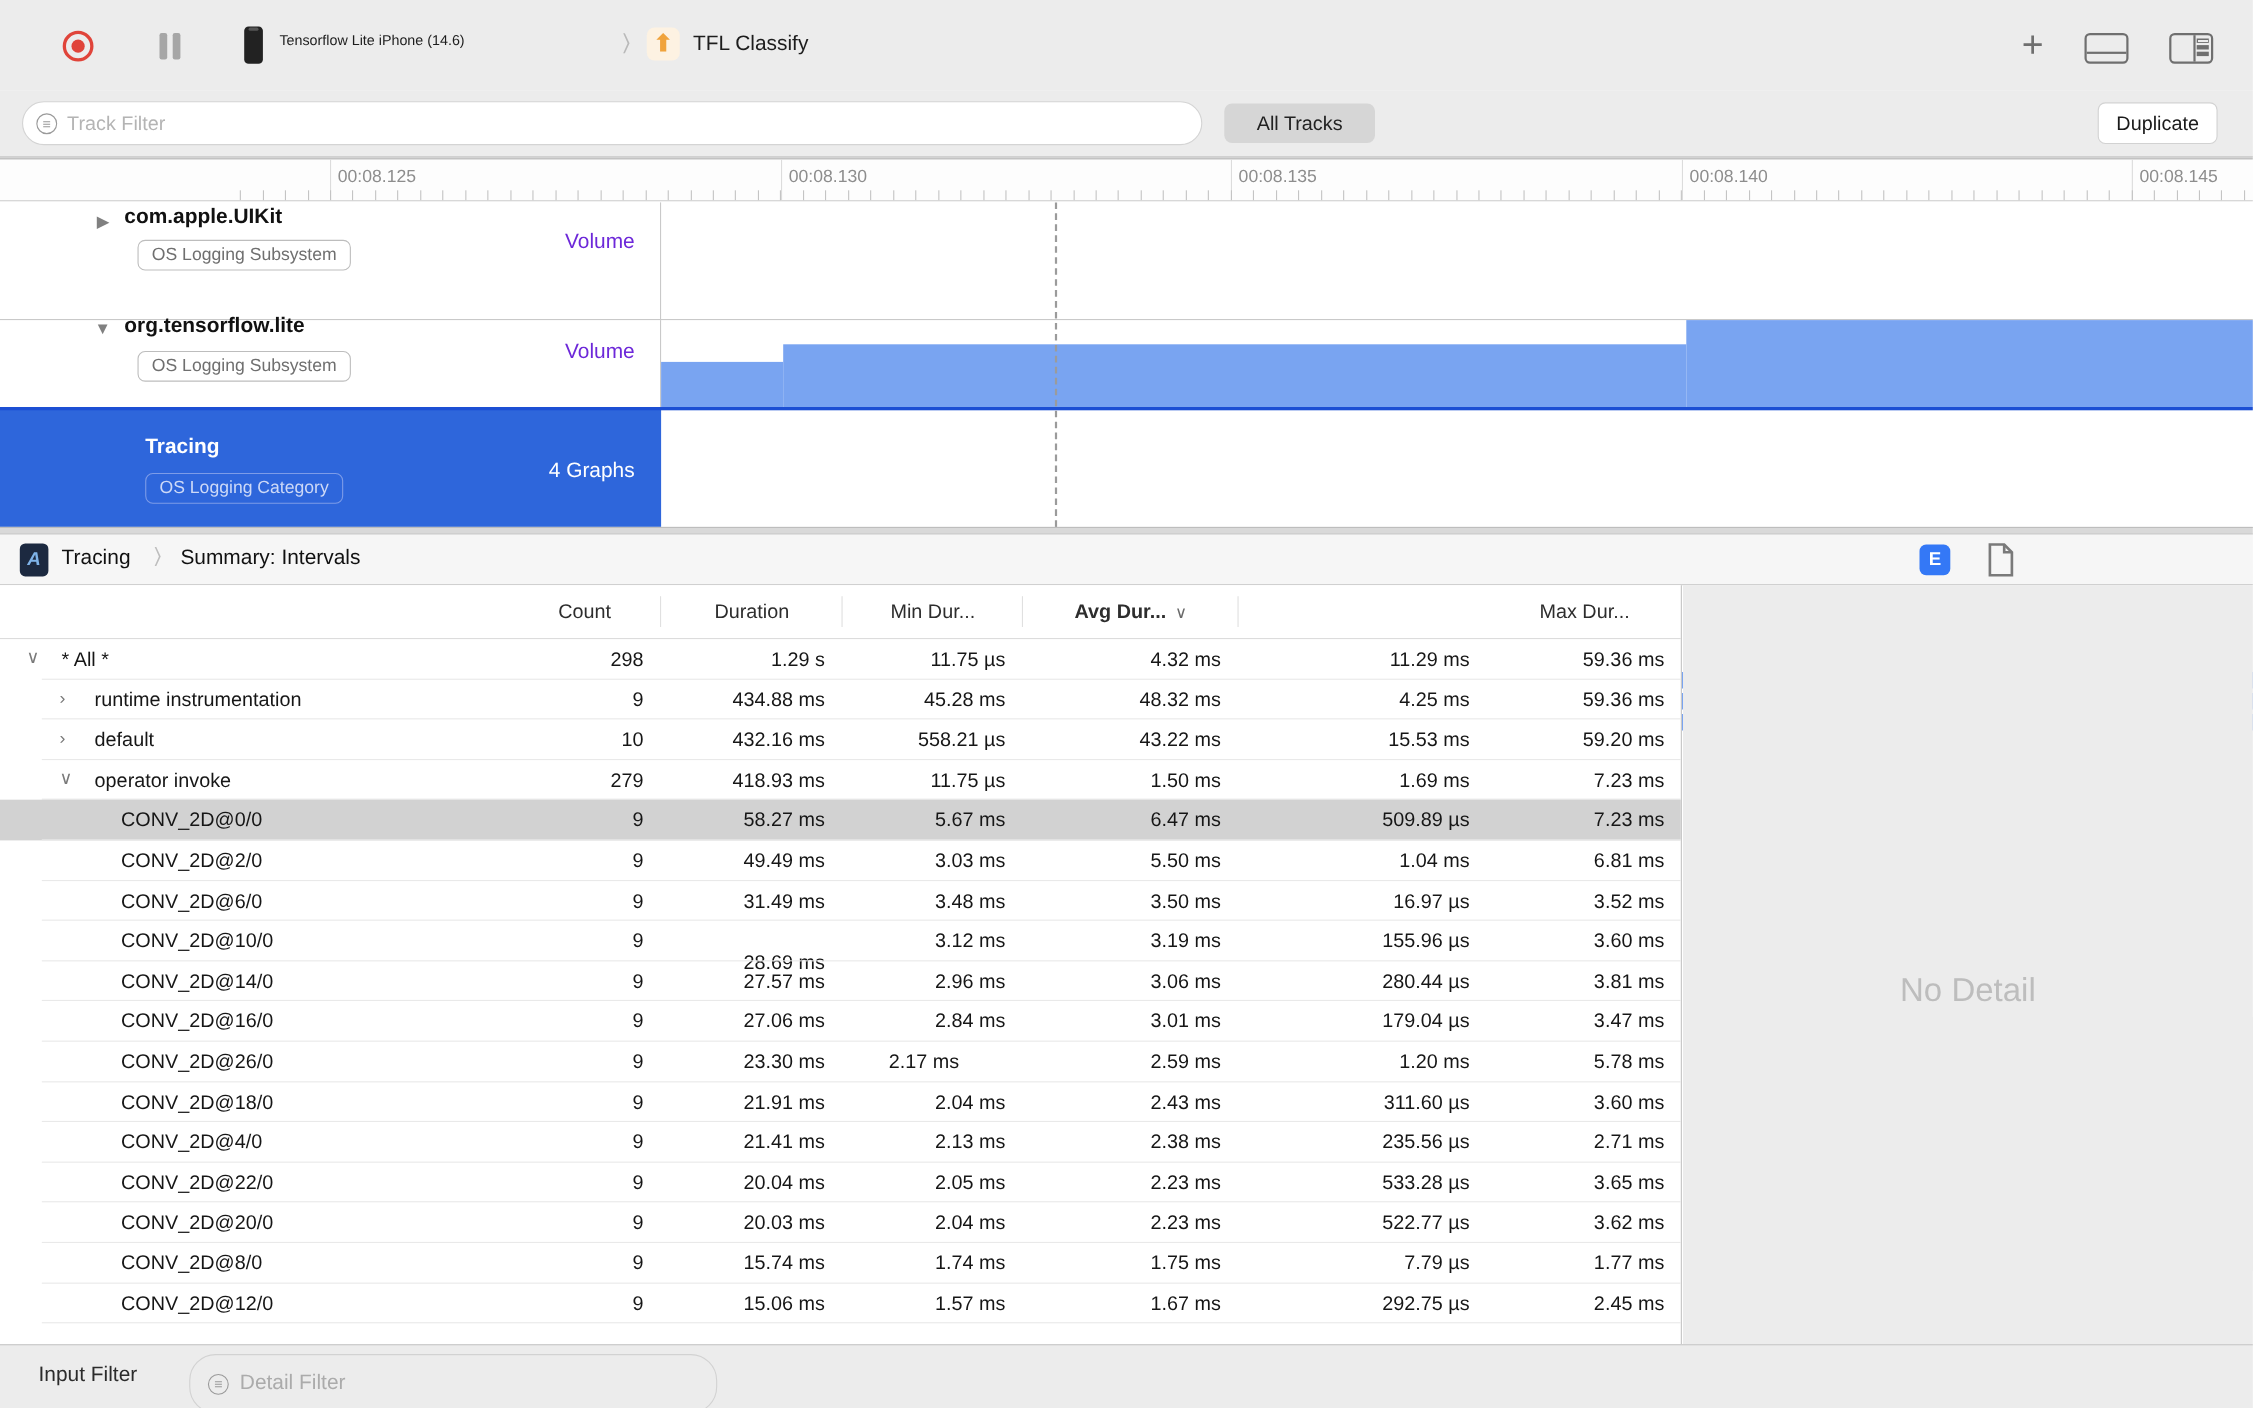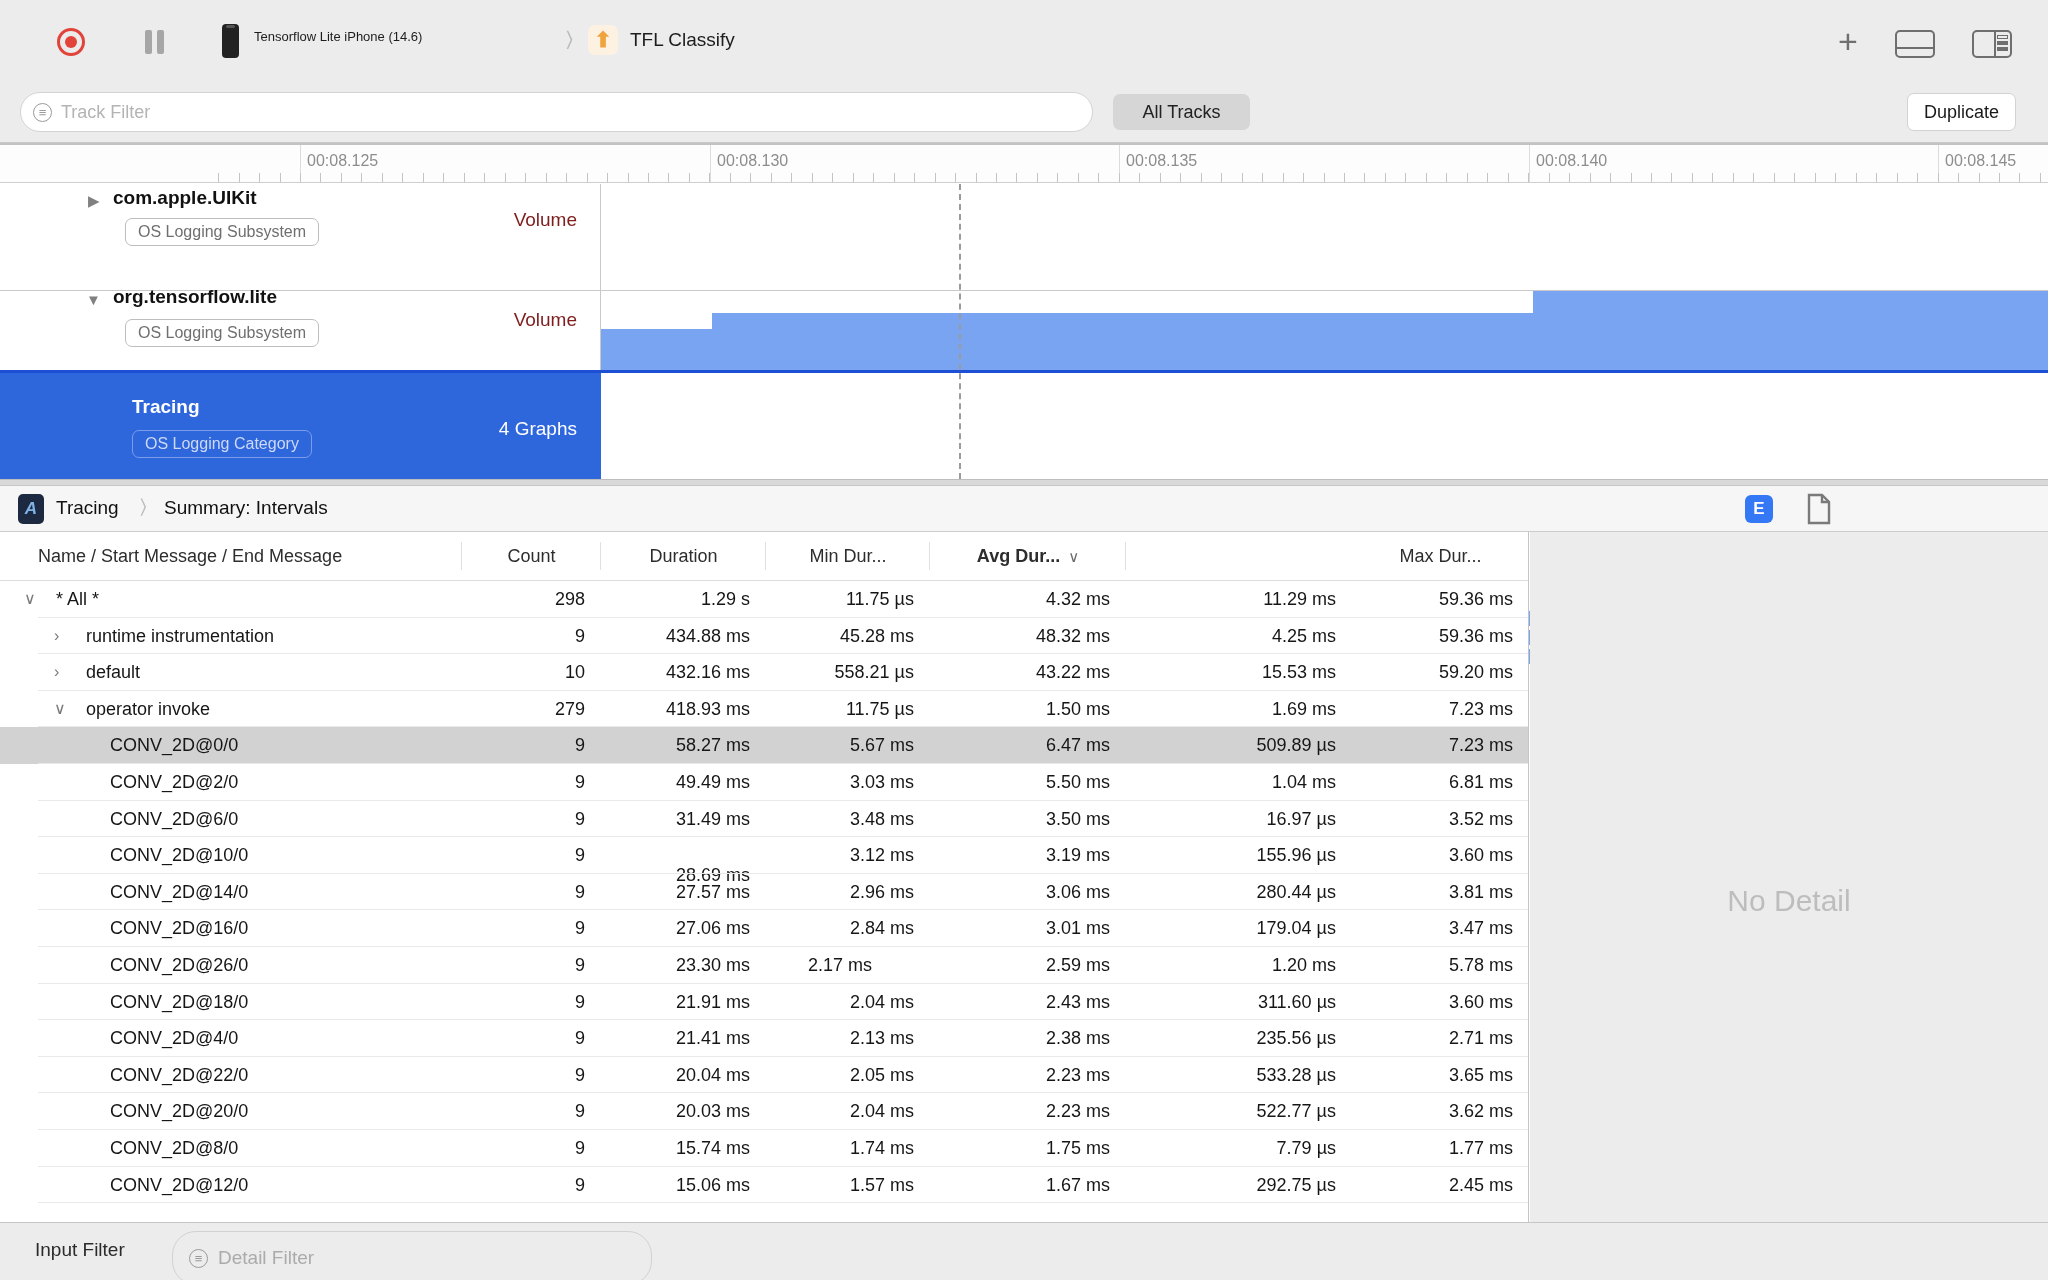--- a/index.html
+++ b/index.html
@@ -50,21 +50,21 @@
   .minor-tick { position:absolute; bottom:0; width:1px; height:9px; background:#c4c4c4; }
 
   
   #tracks { position:absolute; left:0; top:184px; width:2048px; height:295px; background:#fff; }
   .track-row { position:absolute; left:0; width:2048px; }
   .track-head { position:absolute; left:0; top:0; bottom:0; width:601px; }
   .track-head .divider { position:absolute; right:0; top:0; bottom:0; width:1px; background:#c9c9c9; }
   .disclosure { position:absolute; font-size:15px; color:#808080; }
   .track-name { position:absolute; left:113px; font-size:19px; font-weight:bold; color:#111; }
   .track-badge { position:absolute; left:125px; font-size:16px; color:#6f6f6f; border:1.5px solid #bdbdbd; border-radius:7px; padding:4px 12px; }
-  .track-type { position:absolute; right:24px; font-size:19px; color:#7f1d1d; }
+  .track-type { position:absolute; right:24px; font-size:19px; color:#6d28d9; }
   #row-uikit { top:0; height:106px; }
   #row-tf { top:106px; height:80px; border-top:1px solid #c9c9c9; }
   #row-tracing { top:186px; height:109px; }
   #row-tracing .selbg { position:absolute; left:0; top:0; bottom:0; width:601px; background:#2e66db; }
   #row-tracing .topline { position:absolute; left:0; right:0; top:0; height:3px; background:#1c4fd4; }
   #row-tracing .track-name { color:#fff; }
   #row-tracing .track-type { color:#fff; }
   #row-tracing .track-badge { color:#cdd9f7; border-color:#7d9ce8; }
   .vol-seg { position:absolute; background:#79a4f1; }
   .lane-bar { position:absolute; background:#79a4f1; border-radius:8px; }
@@ -297,21 +297,20 @@
   <div id="crumb-detail">Summary: Intervals</div>
   <div id="etab">E</div>
   <svg id="doc-icon" width="26" height="32" viewBox="0 0 26 32">
     <path d="M3 2 h13 l7 7 v21 h-20 z" fill="none" stroke="#7a7a7a" stroke-width="2.4"></path>
     <path d="M16 2 v7 h7" fill="none" stroke="#7a7a7a" stroke-width="2.4"></path>
   </svg>
 </div>
 
 <div id="table-pane">
   <div id="thead">
-      <div class="th" style="left: 0px; width: 462px; padding-left: 38px;">Name / Start Message / End Message<div class="cdiv"></div></div>
       <div class="th center" style="left: 462px; width: 139px;">Count<div class="cdiv"></div></div>
       <div class="th center" style="left: 601px; width: 165px;">Duration<div class="cdiv"></div></div>
       <div class="th center" style="left: 766px; width: 164px;">Min Dur...<div class="cdiv"></div></div>
       <div class="th center" id="th-avg" style="left: 930px; width: 196px;"><b>Avg Dur...</b><span class="sort">∨</span><div class="cdiv"></div></div>
       <div class="th center" style="left: 1352px; width: 177px;">Max Dur...</div>
     </div>
   <div id="tbody">
       <div class="tr">
         <span class="disc" style="left: 24px;">∨</span>
         <div class="td" style="left: 56px;">* All *</div>

